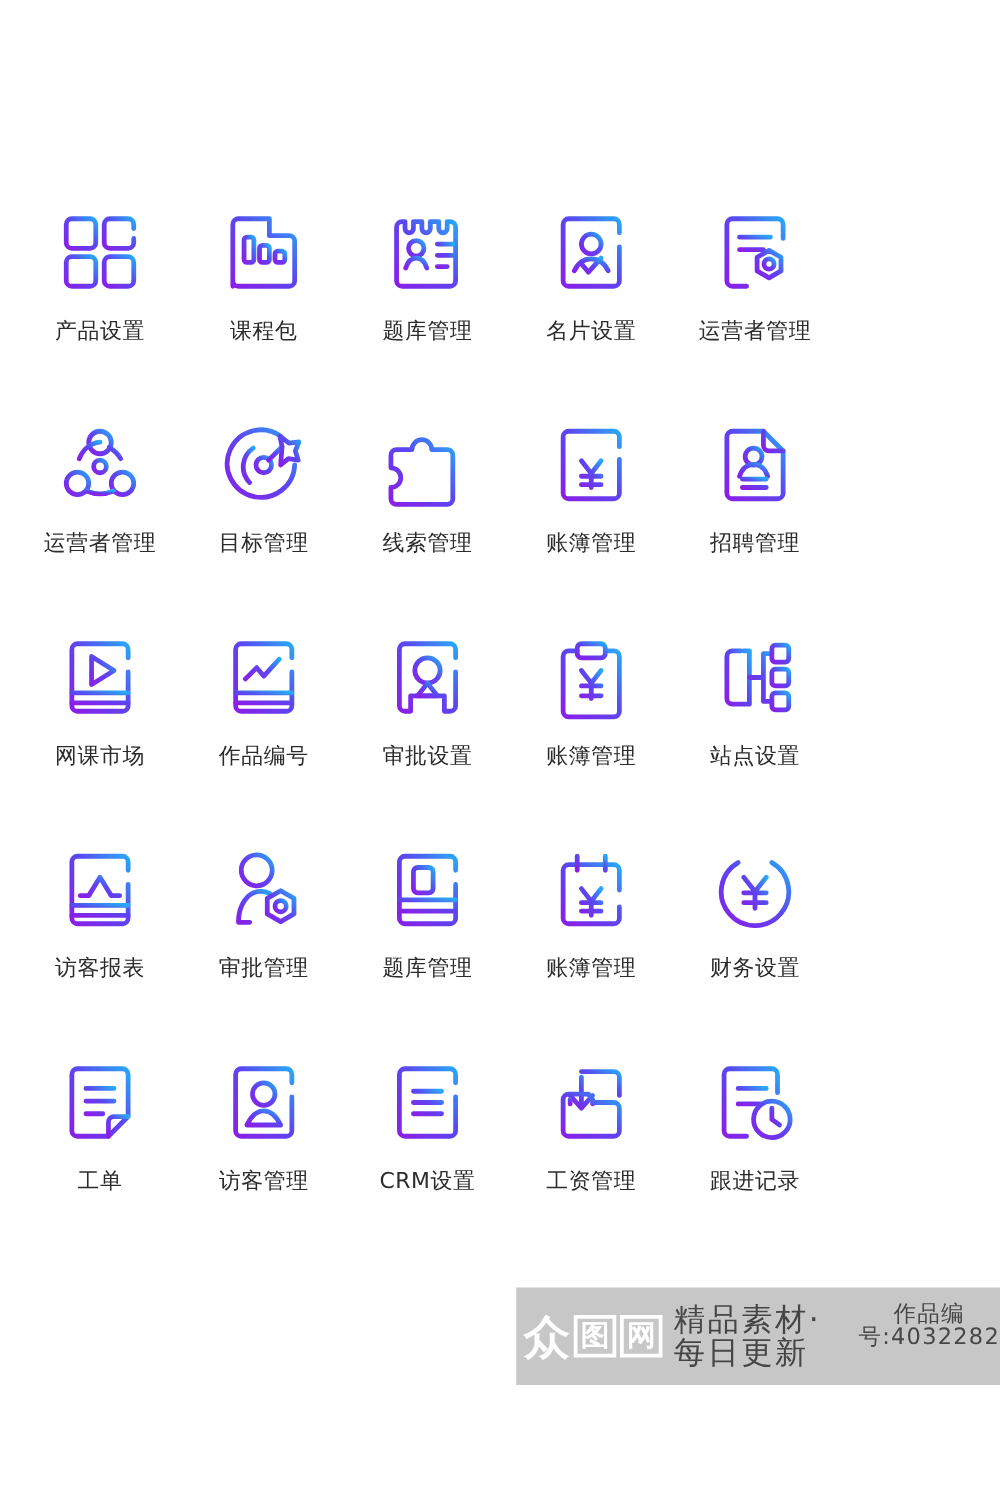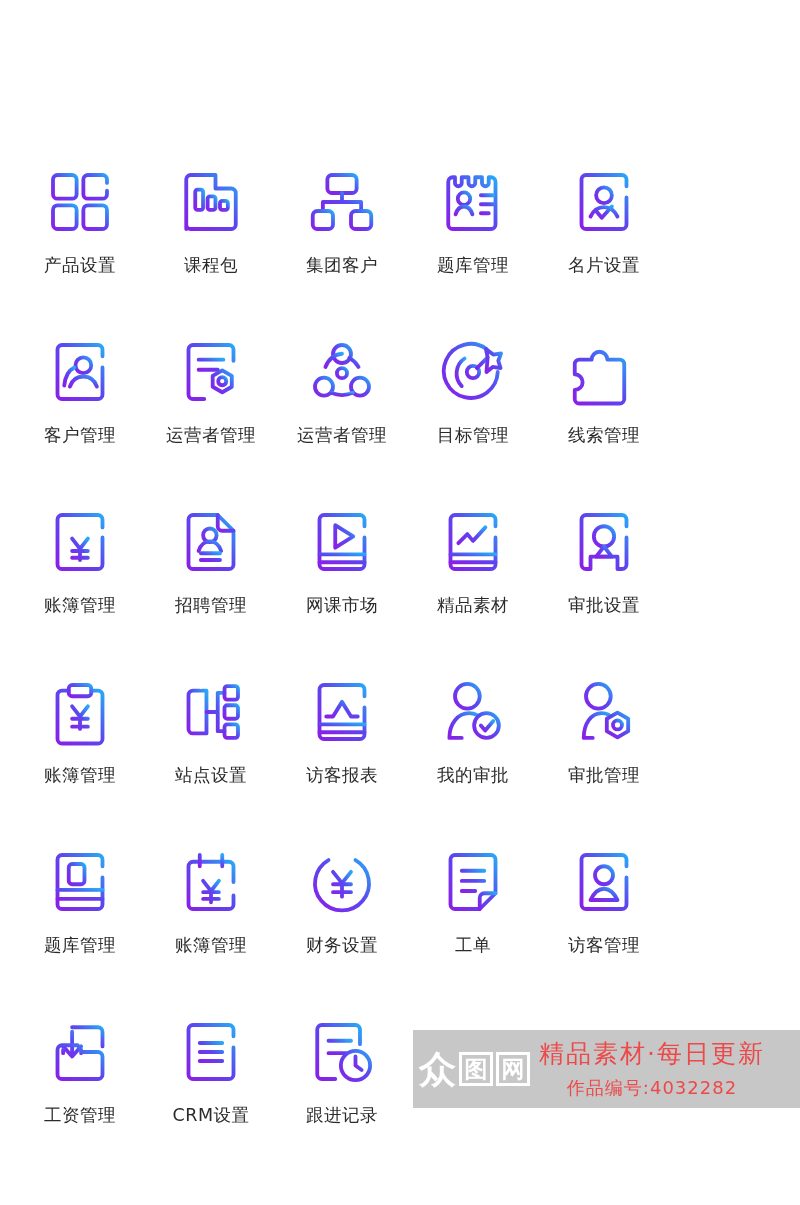--- a/index.html
+++ b/index.html
@@ -67,22 +67,22 @@
   }
   .wm-box{
     width:34px;height:34px;
     border:3px solid #ffffff;
     display:flex;align-items:center;justify-content:center;
     box-sizing:border-box;
     color:#fff;font-size:23px;line-height:1;font-weight:700;
     font-family:"DejaVu Sans","Liberation Sans",sans-serif;
   }
   .wm-text{
-    margin-left:9px;display:flex;flex-direction:column;gap:12px;
-    color:#ef4444;
+    margin-left:9px;display:flex;flex-direction:row;gap:12px;
+    color:#404040;
   }
   .wm-main{
     font-size:25px;line-height:1.05;letter-spacing:2px;
     font-family:"DejaVu Sans","Liberation Sans",sans-serif;
     opacity:.95;
   }
   .wm-sub{
     font-size:18px;line-height:1;letter-spacing:1px;
     text-align:center;
     font-family:"DejaVu Sans","Liberation Sans",sans-serif;
@@ -123,32 +123,20 @@
         <path d="M10 56V12a4 4 0 0 1 4-4h22v12h14a4 4 0 0 1 4 4v28a4 4 0 0 1-4 4H14a4 4 0 0 1-4-4z"></path>
         <path d="M10 47h44"></path>
         <rect x="18" y="21" width="7" height="18" rx="2"></rect>
         <rect x="29" y="27" width="7" height="12" rx="2"></rect>
         <rect x="40" y="31" width="7" height="8" rx="2"></rect>
       </svg>
     </span>
     <span class="lbl">课程包</span>
   </div>
 
-  <div class="cell">
-    <span class="ico">
-      <svg viewBox="0 0 64 64" fill="none" stroke="url(#gr)" stroke-width="3.4" stroke-linecap="round" stroke-linejoin="round">
-        <rect x="19" y="8" width="26" height="16" rx="4"></rect>
-        <path d="M26 16h8" stroke-width="5"></path>
-        <path d="M32 24v8M15 32h34M15 32v8M49 32v8"></path>
-        <rect x="6" y="40" width="18" height="16" rx="4"></rect>
-        <rect x="40" y="40" width="18" height="16" rx="4"></rect>
-      </svg>
-    </span>
-    <span class="lbl">集团客户</span>
-  </div>
 
   <div class="cell">
     <span class="ico">
       <svg viewBox="0 0 64 64" fill="none" stroke="url(#gr)" stroke-width="3.4" stroke-linecap="round" stroke-linejoin="round">
         <path d="M10 14a4 4 0 0 1 4-4h2v5a3 3 0 0 0 6 0v-5h6v5a3 3 0 0 0 6 0v-5h6v5a3 3 0 0 0 6 0v-5h2a4 4 0 0 1 4 4v38a4 4 0 0 1-4 4H14a4 4 0 0 1-4-4z"></path>
         <circle cx="24" cy="29" r="5.5"></circle>
         <path d="M16.5 43c1.4-4.6 4.2-7 7.5-7s6.1 2.4 7.5 7"></path>
         <path d="M39 26h11M39 34h11M39 42h7"></path>
       </svg>
     </span>
@@ -160,32 +148,20 @@
       <svg viewBox="0 0 64 64" fill="none" stroke="url(#gr)" stroke-width="3.4" stroke-linecap="round" stroke-linejoin="round">
         <path d="M52 18v-6a4 4 0 0 0-4-4H16a4 4 0 0 0-4 4v40a4 4 0 0 0 4 4h32a4 4 0 0 0 4-4V28"></path>
         <circle cx="32" cy="26" r="7"></circle>
         <path d="M20 45c2.5-5.5 6.9-8.5 12-8.5S41.5 39.5 44 45"></path>
         <path d="M25 40l5 6 9-10"></path>
       </svg>
     </span>
     <span class="lbl">名片设置</span>
   </div>
 
-  <div class="cell">
-    <span class="ico">
-      <svg viewBox="0 0 64 64" fill="none" stroke="url(#gr)" stroke-width="3.4" stroke-linecap="round" stroke-linejoin="round">
-        <path d="M52 18v-6a4 4 0 0 0-4-4H16a4 4 0 0 0-4 4v40a4 4 0 0 0 4 4h32a4 4 0 0 0 4-4V28"></path>
-        <circle cx="35" cy="26" r="7"></circle>
-        <path d="M23 45c2-6 6.4-9 12-9s10 3 12 9"></path>
-        <path d="M18 44c.8-8 4-13.5 9-16"></path>
-        <path d="M27 48h13"></path>
-      </svg>
-    </span>
-    <span class="lbl">客户管理</span>
-  </div>
 
   <div class="cell">
     <span class="ico">
       <svg viewBox="0 0 64 64" fill="none" stroke="url(#gr)" stroke-width="3.4" stroke-linecap="round" stroke-linejoin="round">
         <path d="M52 22V12a4 4 0 0 0-4-4H16a4 4 0 0 0-4 4v40a4 4 0 0 0 4 4h10"></path>
         <path d="M21 21h22M21 30h17"></path>
         <path d="M19 41h-3"></path>
         <path d="M42 30.5l8.5 4.9v9.7l-8.5 4.9-8.5-4.9v-9.7z"></path>
         <circle cx="42" cy="40.2" r="3.6"></circle>
       </svg>
@@ -269,21 +245,21 @@
 
 
   <div class="cell">
     <span class="ico">
       <svg viewBox="0 0 64 64" fill="none" stroke="url(#gr)" stroke-width="3.4" stroke-linecap="round" stroke-linejoin="round">
         <path d="M52 18v-6a4 4 0 0 0-4-4H16a4 4 0 0 0-4 4v40a4 4 0 0 0 4 4h32a4 4 0 0 0 4-4V28"></path>
         <path d="M12 43h40M12 50h40"></path>
         <path d="M19 33l8-8 5 6 11-12"></path>
       </svg>
     </span>
-    <span class="lbl">精品素材</span>
+    <span class="lbl">作品编号</span>
   </div>
 
   <div class="cell">
     <span class="ico">
       <svg viewBox="0 0 64 64" fill="none" stroke="url(#gr)" stroke-width="3.4" stroke-linecap="round" stroke-linejoin="round">
         <path d="M52 18v-6a4 4 0 0 0-4-4H16a4 4 0 0 0-4 4v40a4 4 0 0 0 4 4h4V45h24v11h4a4 4 0 0 0 4-4V28"></path>
         <circle cx="32" cy="27" r="9"></circle>
         <path d="M32 36l-7 9h14z"></path>
       </svg>
     </span>
@@ -319,31 +295,20 @@
     <span class="ico">
       <svg viewBox="0 0 64 64" fill="none" stroke="url(#gr)" stroke-width="3.4" stroke-linecap="round" stroke-linejoin="round">
         <path d="M52 18v-6a4 4 0 0 0-4-4H16a4 4 0 0 0-4 4v40a4 4 0 0 0 4 4h32a4 4 0 0 0 4-4V28"></path>
         <path d="M12 43h40M12 50h40"></path>
         <path d="M18 36h6l8-13 8 13h6"></path>
       </svg>
     </span>
     <span class="lbl">访客报表</span>
   </div>
 
-  <div class="cell">
-    <span class="ico">
-      <svg viewBox="0 0 64 64" fill="none" stroke="url(#gr)" stroke-width="3.4" stroke-linecap="round" stroke-linejoin="round">
-        <circle cx="27" cy="18" r="11"></circle>
-        <path d="M22 55H11c0-12.5 7.5-22 17.5-22 2.6 0 5 .6 7.2 1.8"></path>
-        <circle cx="44" cy="44" r="11"></circle>
-        <path d="M39 44l3.8 4.5L50 40"></path>
-      </svg>
-    </span>
-    <span class="lbl">我的审批</span>
-  </div>
 
   <div class="cell">
     <span class="ico">
       <svg viewBox="0 0 64 64" fill="none" stroke="url(#gr)" stroke-width="3.4" stroke-linecap="round" stroke-linejoin="round">
         <circle cx="27" cy="18" r="11"></circle>
         <path d="M22 55H14c0-12.5 6.5-22 16-22 2.2 0 4.3.5 6.2 1.4"></path>
         <path d="M44 32.5l9.5 5.5v11l-9.5 5.5-9.5-5.5V38z"></path>
         <circle cx="44" cy="43.5" r="4"></circle>
       </svg>
     </span>
@@ -396,44 +361,44 @@
 
   <div class="cell">
     <span class="ico">
       <svg viewBox="0 0 64 64" fill="none" stroke="url(#gr)" stroke-width="3.4" stroke-linecap="round" stroke-linejoin="round">
         <path d="M52 18v-6a4 4 0 0 0-4-4H16a4 4 0 0 0-4 4v40a4 4 0 0 0 4 4h32a4 4 0 0 0 4-4V28"></path>
         <circle cx="32" cy="26" r="8"></circle>
         <path d="M20 48c3.2-6.6 7.2-10 12-10s8.8 3.4 12 10z"></path>
       </svg>
     </span>
     <span class="lbl">访客管理</span>
+  </div>
+
+  <div class="cell">
+    <span class="ico">
+      <svg viewBox="0 0 64 64" fill="none" stroke="url(#gr)" stroke-width="3.4" stroke-linecap="round" stroke-linejoin="round">
+        <path d="M52 18v-6a4 4 0 0 0-4-4H16a4 4 0 0 0-4 4v40a4 4 0 0 0 4 4h32a4 4 0 0 0 4-4V28"></path>
+        <path d="M22 24h20M22 32h20M22 40h20"></path>
+        <path d="M12 48h40"></path>
+      </svg>
+    </span>
+    <span class="lbl">CRM设置</span>
   </div>
 
   <div class="cell">
     <span class="ico">
       <svg viewBox="0 0 64 64" fill="none" stroke="url(#gr)" stroke-width="3.4" stroke-linecap="round" stroke-linejoin="round">
         <path d="M25 10h23a4 4 0 0 1 4 4v13"></path>
         <path d="M33 27l-8 9-8-9M25 14v21"></path>
         <path d="M17 33v-3M33 33v-3"></path>
         <path d="M12 30a4 4 0 0 1 4-4h14l4 6h14a4 4 0 0 1 4 4v16a4 4 0 0 1-4 4H16a4 4 0 0 1-4-4z"></path>
         <path d="M21 45h14"></path>
       </svg>
     </span>
     <span class="lbl">工资管理</span>
-  </div>
-
-  <div class="cell">
-    <span class="ico">
-      <svg viewBox="0 0 64 64" fill="none" stroke="url(#gr)" stroke-width="3.4" stroke-linecap="round" stroke-linejoin="round">
-        <path d="M52 18v-6a4 4 0 0 0-4-4H16a4 4 0 0 0-4 4v40a4 4 0 0 0 4 4h32a4 4 0 0 0 4-4V28"></path>
-        <path d="M22 24h20M22 32h20M22 40h20"></path>
-        <path d="M12 48h40"></path>
-      </svg>
-    </span>
-    <span class="lbl">CRM设置</span>
   </div>
 
   <div class="cell">
     <span class="ico">
       <svg viewBox="0 0 64 64" fill="none" stroke="url(#gr)" stroke-width="3.4" stroke-linecap="round" stroke-linejoin="round">
         <path d="M48 25V12a4 4 0 0 0-4-4H14a4 4 0 0 0-4 4v40a4 4 0 0 0 4 4h12"></path>
         <path d="M20 22h20M20 33h16"></path>
         <circle cx="44" cy="44" r="13"></circle>
         <path d="M44 36v8l5.5 4"></path>
       </svg>

